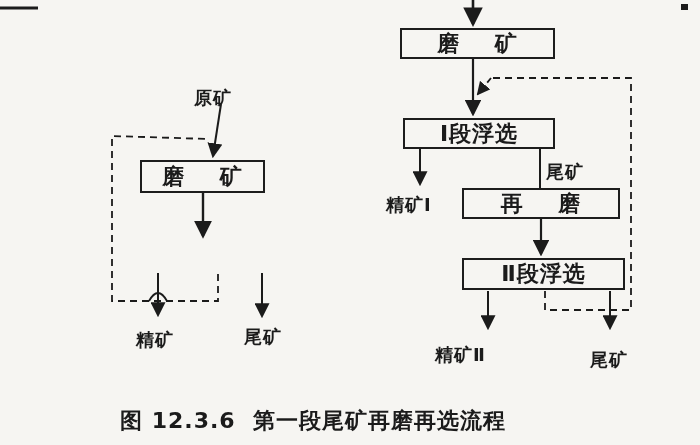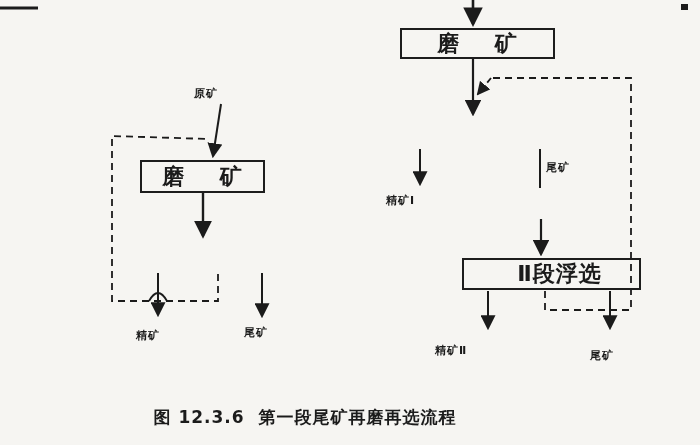--- a/index.html
+++ b/index.html
@@ -13,26 +13,26 @@
     position:absolute;
     border:2px solid #1d1d1d;
     background:transparent;
     display:flex;align-items:center;justify-content:center;
     font-size:22px;font-weight:bold;
     white-space:pre;
     letter-spacing:1px;
   }
   .lbl{
     position:absolute;
-    font-size:11px;font-weight:bold;
+    font-size:18px;font-weight:bold;
     white-space:pre;letter-spacing:1px;
   }
   .caption{
-    position:absolute;left:112px;top:406px;width:386px;
-    text-align:center;font-size:17px;font-weight:bold;
+    position:absolute;left:120px;top:406px;width:386px;
+    text-align:center;font-size:22px;font-weight:bold;
     white-space:pre;letter-spacing:1px;
   }
 </style>
 </head>
 <body>
 
 <div class="page">
 
   <svg class="lines" viewBox="0 0 700 445">
     <defs>
@@ -61,21 +61,23 @@
     <line x1="488" y1="291" x2="488" y2="328" stroke="#1b1b1b" stroke-width="2" marker-end="url(#arrow)"></line>
     <line x1="610" y1="291" x2="610" y2="328" stroke="#1b1b1b" stroke-width="2" marker-end="url(#arrow)"></line>
   </svg>
 
   <div class="lbl" style="left:194px;top:86px;">原矿</div>
   <div class="box" style="left:140px;top:160px;width:121px;height:29px;">磨    矿</div>
   <div class="lbl" style="left:136px;top:328px;font-family:Liberation Mono, monospace;">精矿</div>
   <div class="lbl" style="left:244px;top:325px;">尾矿</div>
 
   <div class="box" style="left:400px;top:28px;width:151px;height:27px;">磨    矿</div>
+  <div class="box" style="left:403px;top:118px;width:148px;height:27px;">Ⅰ段浮选</div>
   <div class="lbl" style="left:546px;top:160px;">尾矿</div>
   <div class="lbl" style="left:386px;top:193px;">精矿Ⅰ</div>
-  <div class="box" style="left:462px;top:258px;width:159px;height:28px;padding-left:16px;">Ⅱ段浮选</div>
+  <div class="box" style="left:462px;top:188px;width:154px;height:27px;">再    磨</div>
+  <div class="box" style="left:462px;top:258px;width:159px;height:28px;">Ⅱ段浮选</div>
   <div class="lbl" style="left:435px;top:343px;">精矿Ⅱ</div>
   <div class="lbl" style="left:590px;top:348px;">尾矿</div>
 
   <div class="caption">图 12.3.6  第一段尾矿再磨再选流程</div>
 
 </div>
 
 </body></html>

